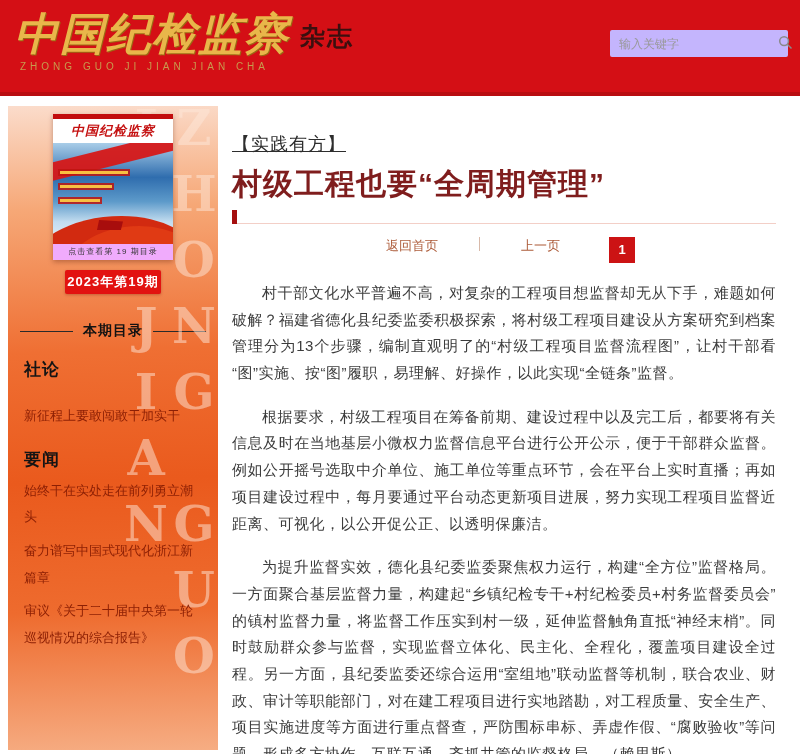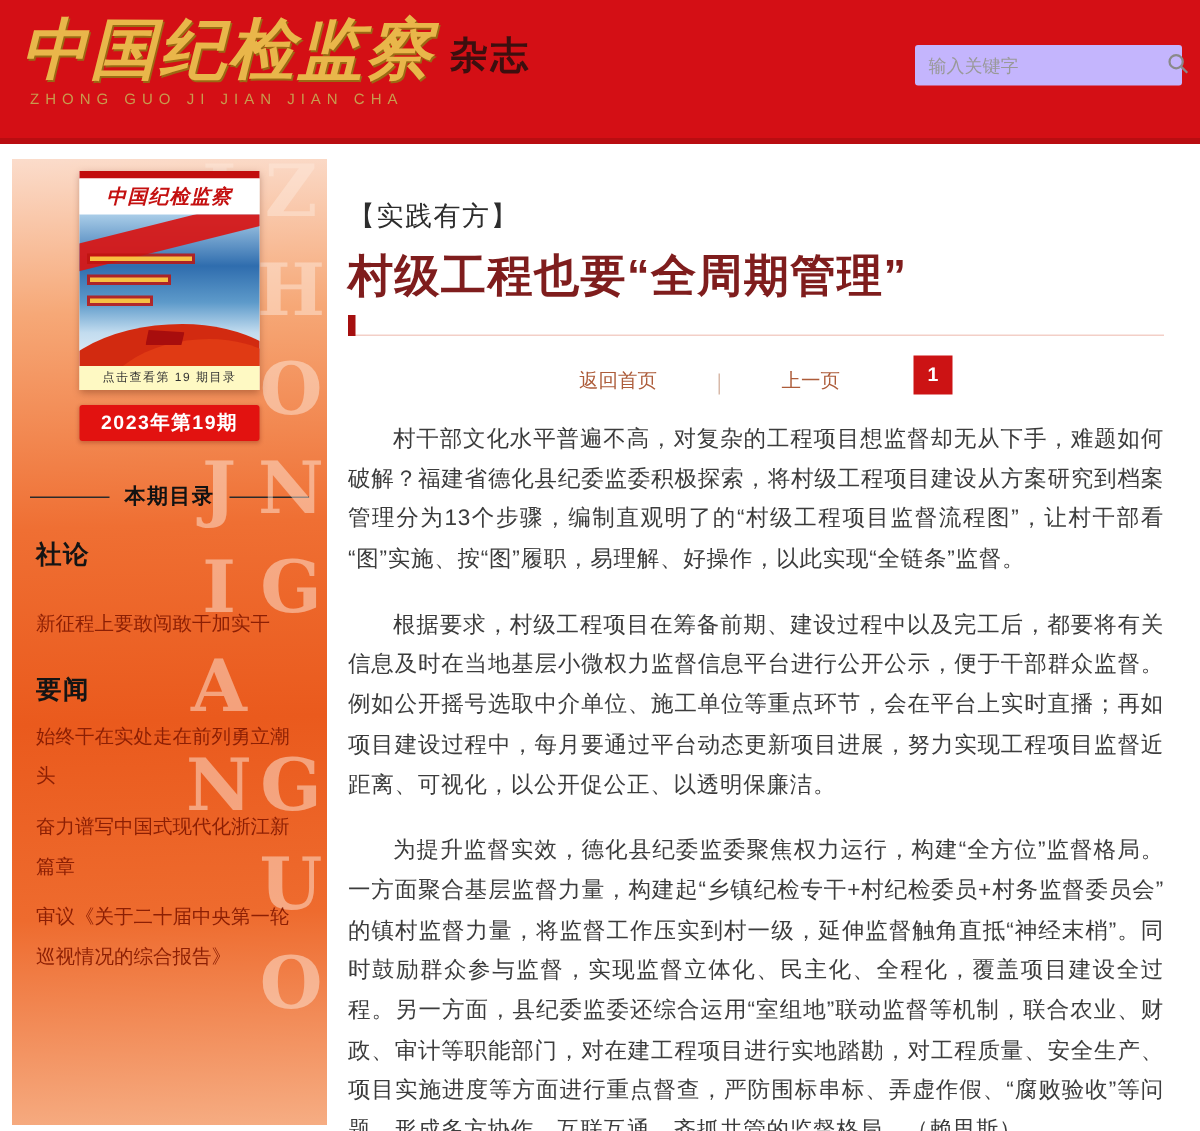--- a/index.html
+++ b/index.html
@@ -55,46 +55,46 @@
   .cover-badge.b2 { top:40px; width:56px; }
   .cover-badge.b3 { top:54px; width:44px; }
   .cover-badge::after { content:""; position:absolute; left:2px; top:2px; right:2px;
     height:3px; background:rgba(255,210,70,.9); }
   .cover-wave { position:absolute; bottom:-34px; left:-25px; width:170px; height:62px;
     background:#d22a10; border-radius:55% 45% 0 0/90% 70% 0 0; }
   .cover-wave2 { position:absolute; bottom:-40px; right:-30px; width:140px; height:58px;
     background:#e03a14; border-radius:60% 50% 0 0/100% 80% 0 0; }
   .cover-flag { position:absolute; bottom:14px; left:44px; width:26px; height:10px;
     background:#a80d0d; clip-path:polygon(0 100%,8% 0,100% 15%,92% 100%); }
-  .cover-foot { height:16px; background:#fef9c3; font-size:8px; color:#333;
+  .cover-foot { height:16px; background:#f0abfc; font-size:8px; color:#333;
     text-align:center; line-height:16px; letter-spacing:1px; }
-  .issue-btn { display:block; width:120px; margin:10px auto 0; height:24px;
+  .issue-btn { display:block; width:96px; margin:10px auto 0; height:24px;
     line-height:24px; text-align:center; background:#e21210; color:#fff;
     font-size:13px; font-weight:bold; border:none; border-radius:2px;
     cursor:pointer; letter-spacing:1px; box-shadow:0 1px 3px rgba(100,10,0,.3); }
   .toc-head { display:flex; align-items:center; margin:28px 12px 0;
     color:#121212; font-size:14px; font-weight:bold; letter-spacing:1px; }
   .toc-head .line { flex:1; height:1px; background:#2a2a2a; }
   .toc-head .t { padding:0 10px; }
   .toc-heading { font-size:17px; font-weight:bold; color:#141414;
     margin:18px 14px 0 16px; letter-spacing:1px; }
   .toc-link { font-size:13px; line-height:2.05; color:#8c1f04; margin:7px 14px 0 16px;
     cursor:pointer; position:relative; z-index:2; }
   .toc-link.gap { margin-top:22px; }
 
   
   .main { flex:1; padding:26px 24px 0 14px; }
-  .article-category { font-size:18px; color:#2d2d2d; letter-spacing:1px; }
+  .article-category { font-size:18px; color:#2d2d2d; letter-spacing:1px;text-decoration:underline; }
   .article-title { font-size:30px; font-weight:bold; color:#7f1d1d; margin-top:8px;
     letter-spacing:1px; font-family:"Liberation Sans","DejaVu Sans",sans-serif; }
   .title-rule { position:relative; height:15px; border-bottom:1px solid #f3cfc7;
     margin-top:4px; }
   .title-rule::before { content:""; position:absolute; left:0; bottom:-1px;
     width:5px; height:14px; background:#a50f0f; }
-  .page-nav { display:flex; justify-content:center; align-items:flex-end;
+  .page-nav { display:flex; justify-content:center; align-items:flex-start;
     margin-top:13px; font-size:13px; color:#ad5c3a;gap:28px; }
   .nav-link { padding:0 13px; cursor:pointer; }
   .nav-divider { width:1px; height:14px; background:#d8b9a9; }
   .page-box { width:26px; height:26px; line-height:26px; text-align:center;
     background:#cc1314; color:#fff; font-weight:bold; font-size:13px;
     margin-left:8px; cursor:pointer; }
   .article-body p { font-size:15px; line-height:1.78; color:#3c3c3c;
     text-align:justify; text-indent:2em; margin-top:17px; letter-spacing:0.5px; }
 </style>
 </head>

